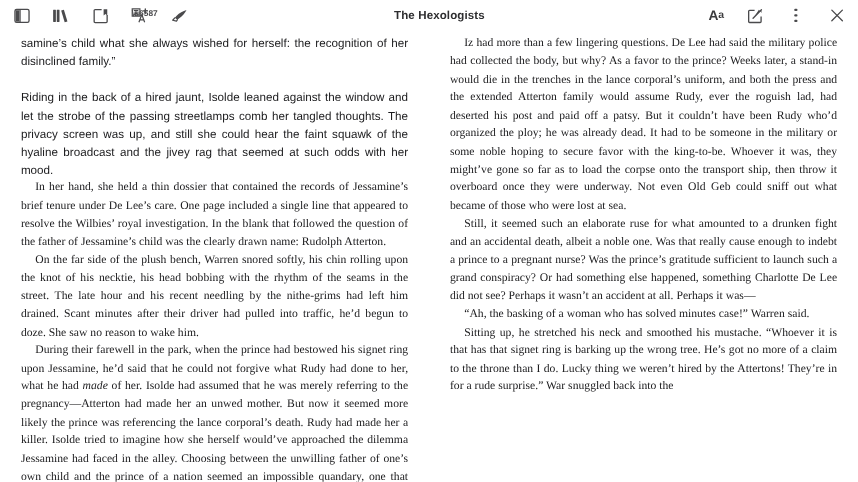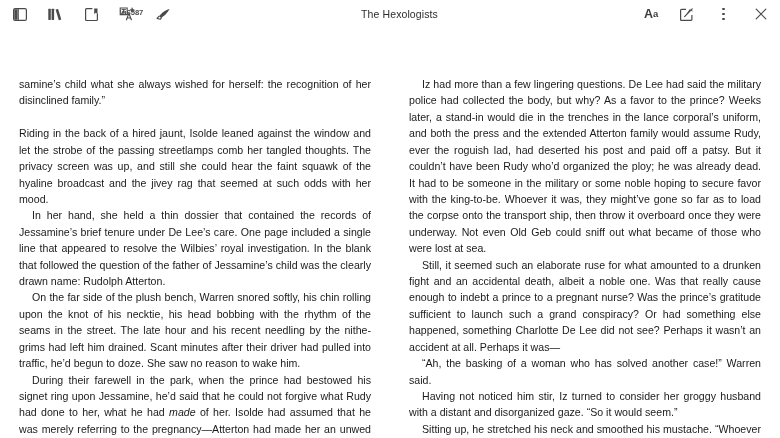--- a/index.html
+++ b/index.html
@@ -27,21 +27,21 @@
   }
   .tb-btn svg { display:block; overflow:visible; }
   .tb-aa {
     font-size:12.5px; font-weight:600; letter-spacing:-0.2px;
     color:#3c3c3e; line-height:1; width:auto;
   }
   .tb-aa .small { font-size:9.5px; }
   .doc-title {
     position:absolute; left:0; right:0; top:0; bottom:0;
     display:flex; align-items:center; justify-content:center;
-    font-size:10.5px; font-weight:400; color:#2d2d2f;
+    font-size:10.5px; font-weight:700; color:#2d2d2f;
     letter-spacing:0.1px; pointer-events:none;padding-left:19px;
   }
   .tb-dots {
     display:flex; flex-direction:column; gap:2.5px;
     align-items:center; justify-content:center;
   }
   .tb-dots i {
     width:2.2px; height:2.2px; border-radius:50%;
     background:#4a4a4c; display:block;
   }
@@ -50,34 +50,33 @@
   .reader {
     display:flex;
     padding:0 19px;
     height:410px;
     overflow:hidden;
   }
   .column {
     width:352px;
     overflow:hidden;
     padding-top:4px;
-    margin-top:44px;
   }
   .gutter { width:38px; flex:none; }
 
   .column p {
     font-size:10.6px;
     line-height:16.42px;
     text-align:justify;
     text-justify:inter-word;
     color:#1a1a1c;
     hyphens:none;
     letter-spacing:0.01px;
   }
-  .column p.indent { text-indent:13px; }
+  .column p.indent { text-indent:13px;font-family:Liberation Serif, serif; }
   .column p.gap    { margin-top:16.4px; }
   .column p em     { font-style:italic; }
 </style>
 </head>
 <body>
 
 <div class="toolbar">
 
   <div class="tb-left">
 
@@ -161,17 +160,16 @@
       <p>samine’s child what she always wished for herself: the recognition of her disinclined family.”</p>
       <p class="gap">Riding in the back of a hired jaunt, Isolde leaned against the window and let the strobe of the passing streetlamps comb her tangled thoughts. The privacy screen was up, and still she could hear the faint squawk of the hyaline broadcast and the jivey rag that seemed at such odds with her mood.</p>
       <p class="indent">In her hand, she held a thin dossier that contained the records of Jessamine’s brief tenure under De Lee’s care. One page included a single line that appeared to resolve the Wilbies’ royal investigation. In the blank that followed the question of the father of Jessamine’s child was the clearly drawn name: Rudolph Atterton.</p>
       <p class="indent">On the far side of the plush bench, Warren snored softly, his chin rolling upon the knot of his necktie, his head bobbing with the rhythm of the seams in the street. The late hour and his recent needling by the nithe-grims had left him drained. Scant minutes after their driver had pulled into traffic, he’d begun to doze. She saw no reason to wake him.</p>
       <p class="indent">During their farewell in the park, when the prince had bestowed his signet ring upon Jessamine, he’d said that he could not forgive what Rudy had done to her, what he had <em>made</em> of her. Isolde had assumed that he was merely referring to the pregnancy—Atterton had made her an unwed mother. But now it seemed more likely the prince was referencing the lance corporal’s death. Rudy had made her a killer. Isolde tried to imagine how she herself would’ve approached the dilemma Jessamine had faced in the alley. Choosing between the unwilling father of one’s own child and the prince of a nation seemed an impossible quandary, one that forbade the possibility of a happy ending.</p>
     </div>
   <div class="gutter"></div>
   <div class="column" id="right-column">
       <p class="indent">Iz had more than a few lingering questions. De Lee had said the military police had collected the body, but why? As a favor to the prince? Weeks later, a stand-in would die in the trenches in the lance corporal’s uniform, and both the press and the extended Atterton family would assume Rudy, ever the roguish lad, had deserted his post and paid off a patsy. But it couldn’t have been Rudy who’d organized the ploy; he was already dead. It had to be someone in the military or some noble hoping to secure favor with the king-to-be. Whoever it was, they might’ve gone so far as to load the corpse onto the transport ship, then throw it overboard once they were underway. Not even Old Geb could sniff out what became of those who were lost at sea.</p>
       <p class="indent">Still, it seemed such an elaborate ruse for what amounted to a drunken fight and an accidental death, albeit a noble one. Was that really cause enough to indebt a prince to a pregnant nurse? Was the prince’s gratitude sufficient to launch such a grand conspiracy? Or had something else happened, something Charlotte De Lee did not see? Perhaps it wasn’t an accident at all. Perhaps it was—</p>
-      <p class="indent">“Ah, the basking of a woman who has solved another case!” Warren said.</p>
-      <p class="indent">Having not noticed him stir, Iz turned to consider her groggy husband with a distant and disorganized gaze. “So it would seem.”</p>
+      <p class="indent">“Ah, the basking of a woman who has solved minutes case!” Warren said.</p>
       <p class="indent">Sitting up, he stretched his neck and smoothed his mustache. “Whoever it is that has that signet ring is barking up the wrong tree. He’s got no more of a claim to the throne than I do. Lucky thing we weren’t hired by the Attertons! They’re in for a rude surprise.” War snuggled back into the</p>
     </div>
 </div>
 
 </body></html>

